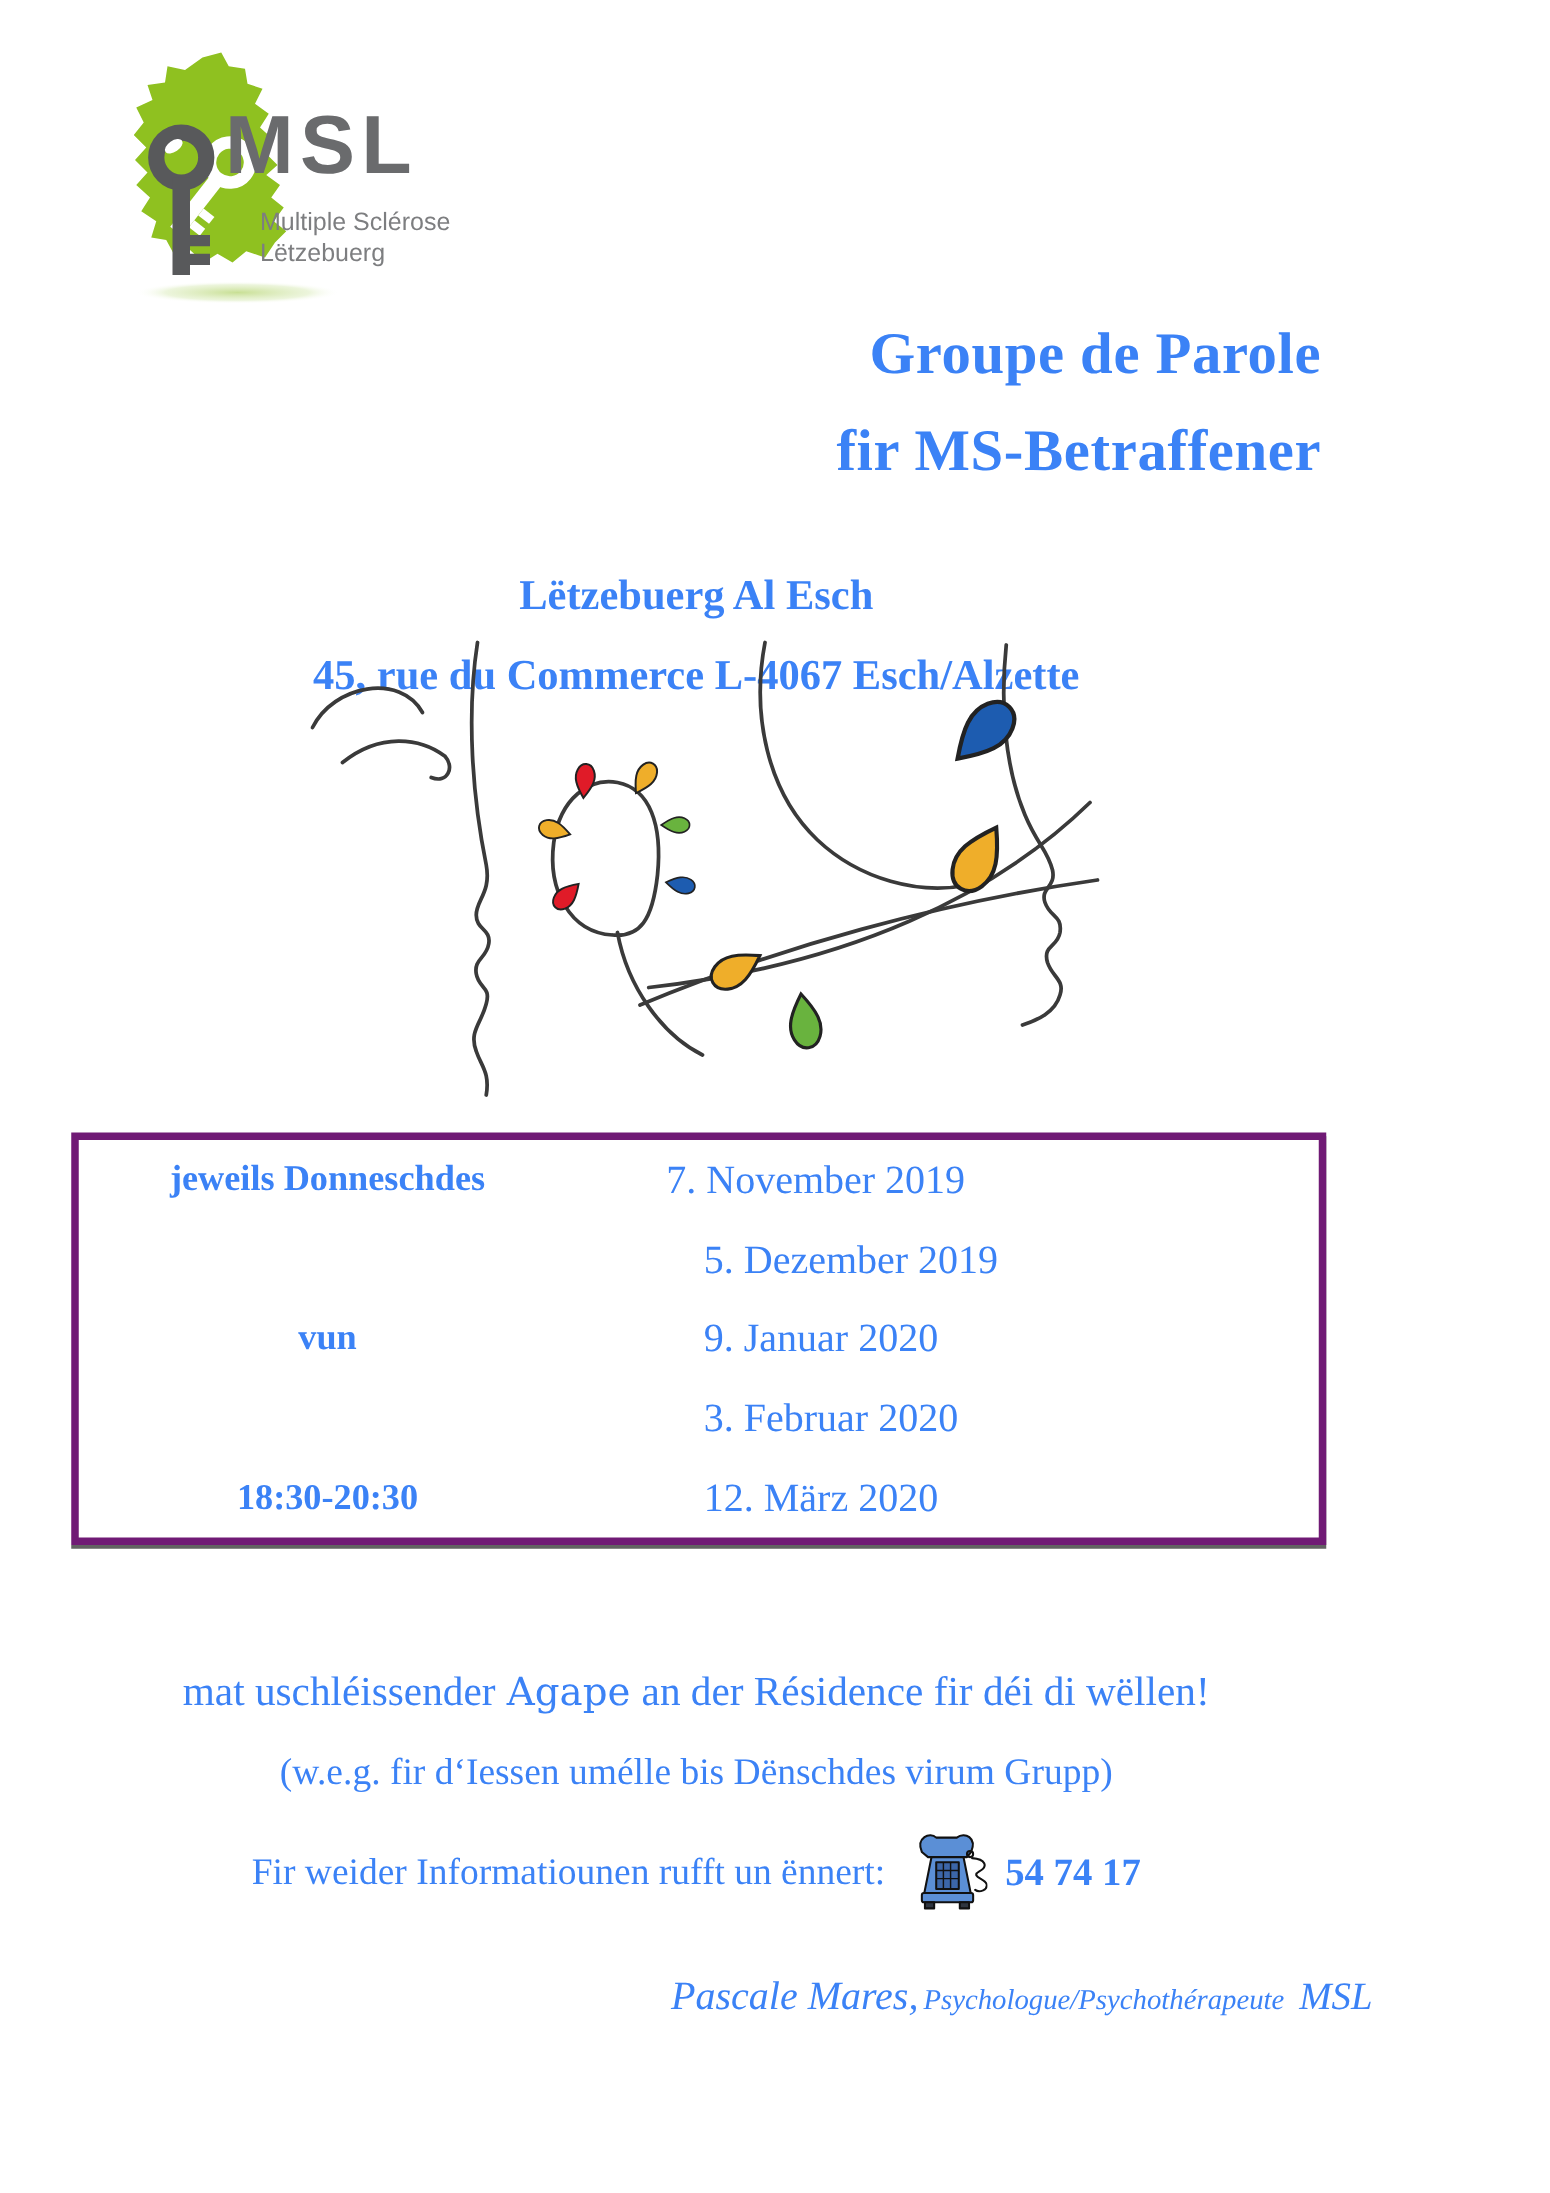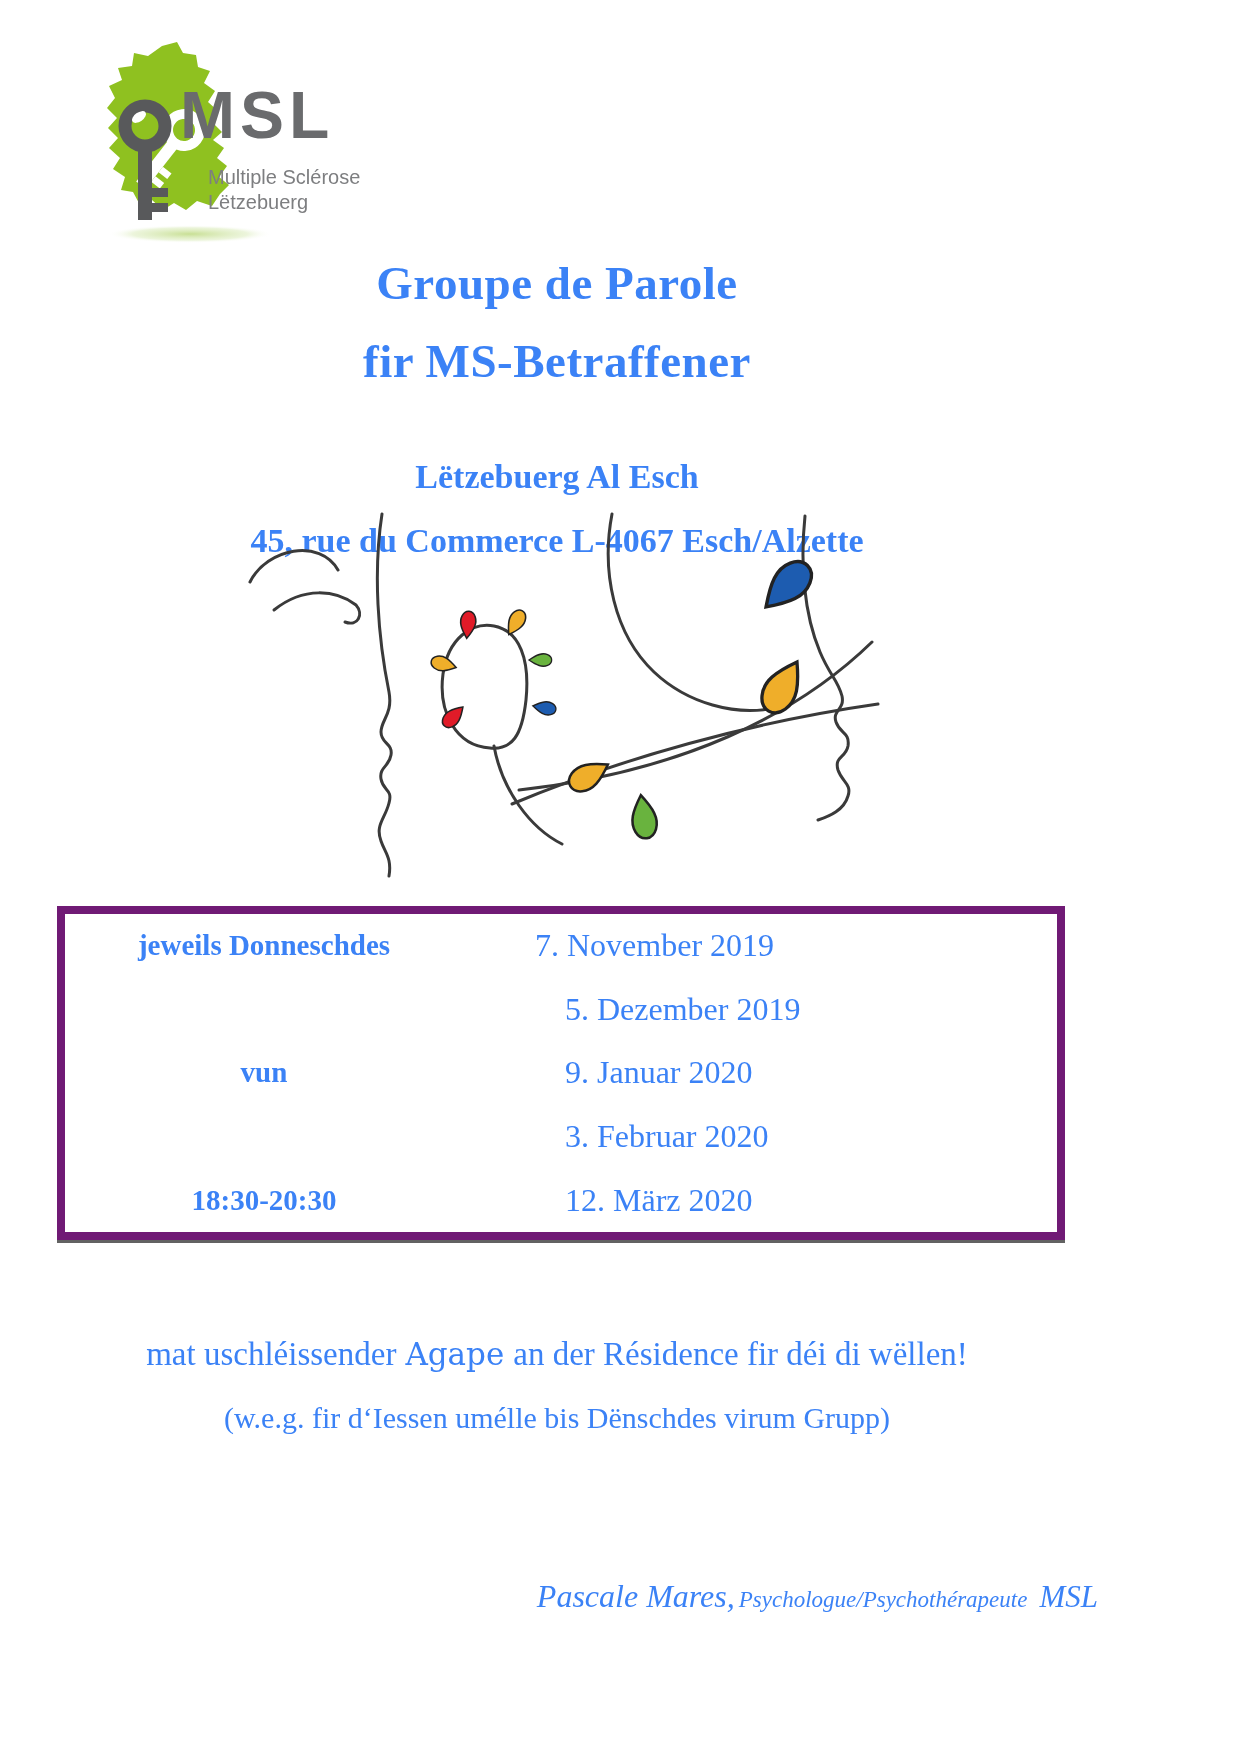--- a/index.html
+++ b/index.html
@@ -2,32 +2,32 @@
 <html><head>
 <meta charset="utf-8">
 <style>
   html,body{margin:0;padding:0;background:#e8e8e8;}
   .page{
     position:relative;width:1240px;height:1754px;background:#ffffff;
     font-family:"Liberation Serif","DejaVu Serif",serif;color:#3b82f6;
     margin:0 auto;overflow:hidden;
   }
   .center{position:absolute;left:57px;width:1000px;text-align:center;}
-  .title{font-size:47px;font-weight:bold;letter-spacing:.5px;}
+  .title{font-size:47px;font-weight:bold;letter-spacing:.5px;text-align:right;}
   .venue{font-size:34px;font-weight:bold;}
   .address{font-size:34px;font-weight:bold;}
   .logo-svg{position:absolute;left:84px;top:38px;width:316px;height:214px;}
   .logo-acronym{font-family:"Liberation Sans","DejaVu Sans",sans-serif;font-weight:bold;font-size:66px;letter-spacing:5px;}
   .logo-sub{font-family:"Liberation Sans","DejaVu Sans",sans-serif;font-size:20px;}
   .illu-svg{position:absolute;left:232px;top:510px;width:650px;height:372px;}
   .illu-line{fill:none;stroke:#3a3a3a;stroke-width:3;stroke-linecap:round;}
   .drop{stroke:#222;stroke-width:2.2;}
   .schedule-box{
     position:absolute;left:57px;top:906px;width:992px;height:318px;
-    border:8px solid #701a75;box-shadow:0 3px 0 rgba(70,70,70,.85);
+    border:6px solid #701a75;box-shadow:0 3px 0 rgba(70,70,70,.85);
     display:grid;grid-template-columns:398px 1fr;grid-auto-rows:63.6px;align-items:center;
   }
   .sched-left{text-align:center;font-size:29px;font-weight:bold;}
   .sched-left.regular{font-weight:bold;}
   .sched-date{font-size:32px;padding-left:72px;white-space:nowrap;}
   .sched-date.indent{padding-left:102px;}
   .agape-line{top:1336px;font-size:33px;}
   .agape-word{font-weight:normal;font-family:"DejaVu Serif",serif;margin:0 9px;font-size:31px;}
   .meal-note{top:1401px;font-size:30px;}
   .contact-row{
@@ -121,20 +121,37 @@
 
     <div class="sched-left">18:30-20:30</div>
     <div class="sched-date indent">12. März 2020</div>
   </div>
 
   <div class="center agape-line">
     <span>mat uschléissender</span><span class="agape-word">Agape</span><span>an der Résidence fir déi di wëllen!</span>
   </div>
   <div class="center meal-note">(w.e.g. fir d‘Iessen umélle bis Dënschdes virum Grupp)</div>
 
+  <div class="contact-row">
+    <span>Fir weider Informatiounen rufft un ënnert:</span>
+    <svg class="phone-svg" viewBox="0 0 78 84" aria-hidden="true">
+      <g stroke="#111" stroke-width="2" stroke-linejoin="round">
+        <path d="M24,24 L16,64 L62,64 L54,24 Z" fill="#5b8fd6"></path>
+        <path d="M14,22 C8,8 22,2 28,8 L48,8 C56,2 68,8 62,22 L58,27 L20,27 Z" fill="#5b8fd6"></path>
+        <rect x="14" y="62" width="50" height="9" rx="2" fill="#5b8fd6"></rect>
+        <rect x="17" y="71" width="9" height="6" fill="#2f3640"></rect>
+        <rect x="51" y="71" width="9" height="6" fill="#2f3640"></rect>
+        <rect x="28" y="32" width="22" height="26" fill="#3c66a8"></rect>
+        <path d="M35,32 L35,58 M42,32 L42,58 M28,40 L50,40 M28,48 L50,48" fill="none" stroke-width="1.4"></path>
+        <circle cx="61" cy="24" r="3" fill="none"></circle>
+      </g>
+      <path d="M63,28 c13,1 16,8 7,13 c-9,5 5,7 7,12 c2,6 -7,9 -11,6" fill="none" stroke="#111" stroke-width="2" stroke-linecap="round"></path>
+    </svg>
+    <span class="phone-number">54 74 17</span>
+  </div>
 
   <div class="signature">
     <span class="sig-name">Pascale Mares,</span>
     <span class="sig-role">Psychologue/Psychothérapeute</span>
     <span class="sig-org">MSL</span>
   </div>
 
 </div>
 
 </body></html>

